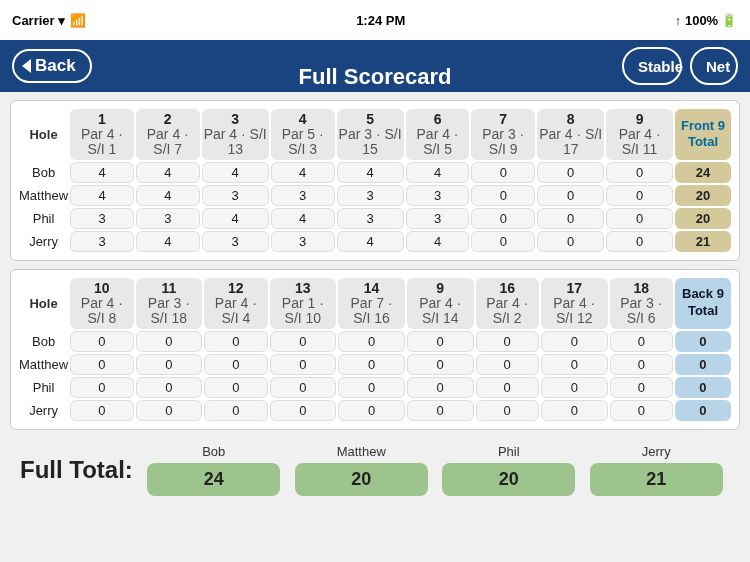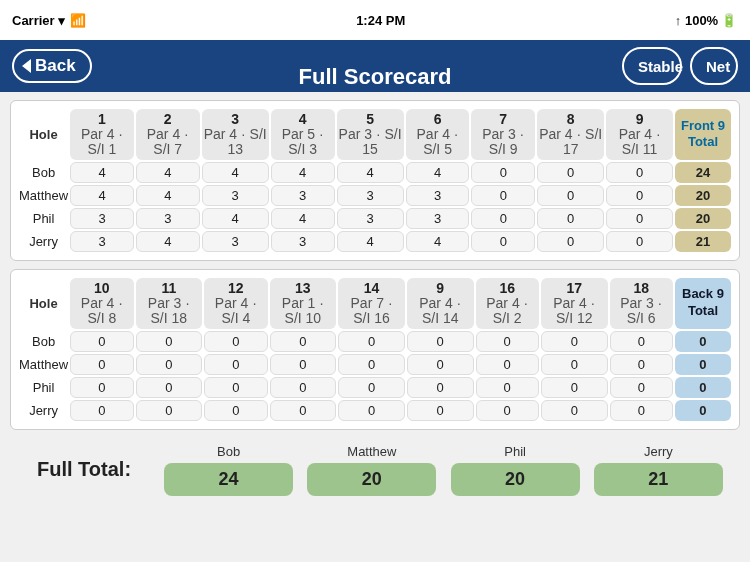--- a/index.html
+++ b/index.html
@@ -204,25 +204,24 @@
 
     
     .full-total-section {
       display: flex;
       align-items: center;
       padding: 6px 10px 4px 10px;
       gap: 0;
     }
 
     .full-total-label {
-      font-size: 20px;
+      font-size: 24px;
       font-weight: 700;
       color: #222;
       min-width: 120px;
-      margin-left: 17px;
     }
 
     .total-player-col {
       flex: 1;
       display: flex;
       flex-direction: column;
       align-items: center;
       gap: 4px;
     }
 

